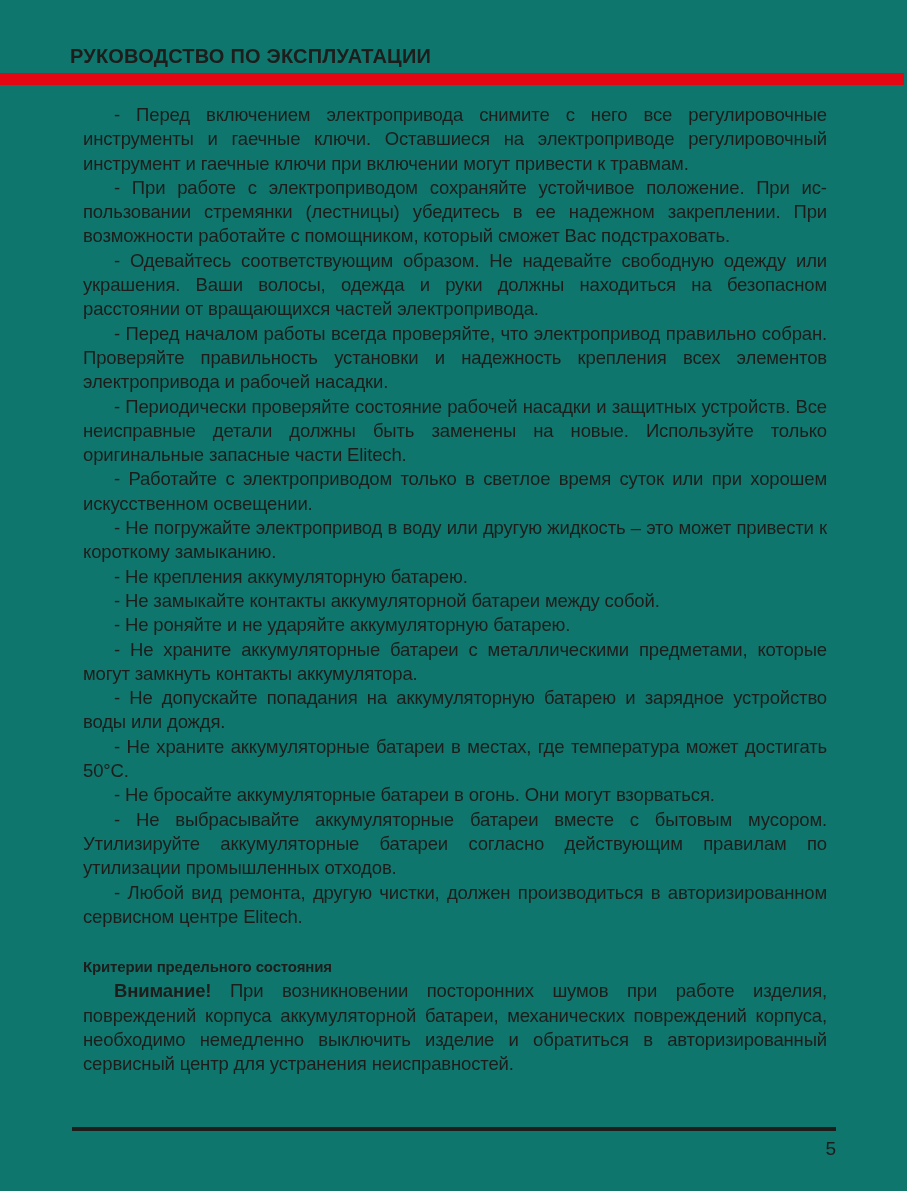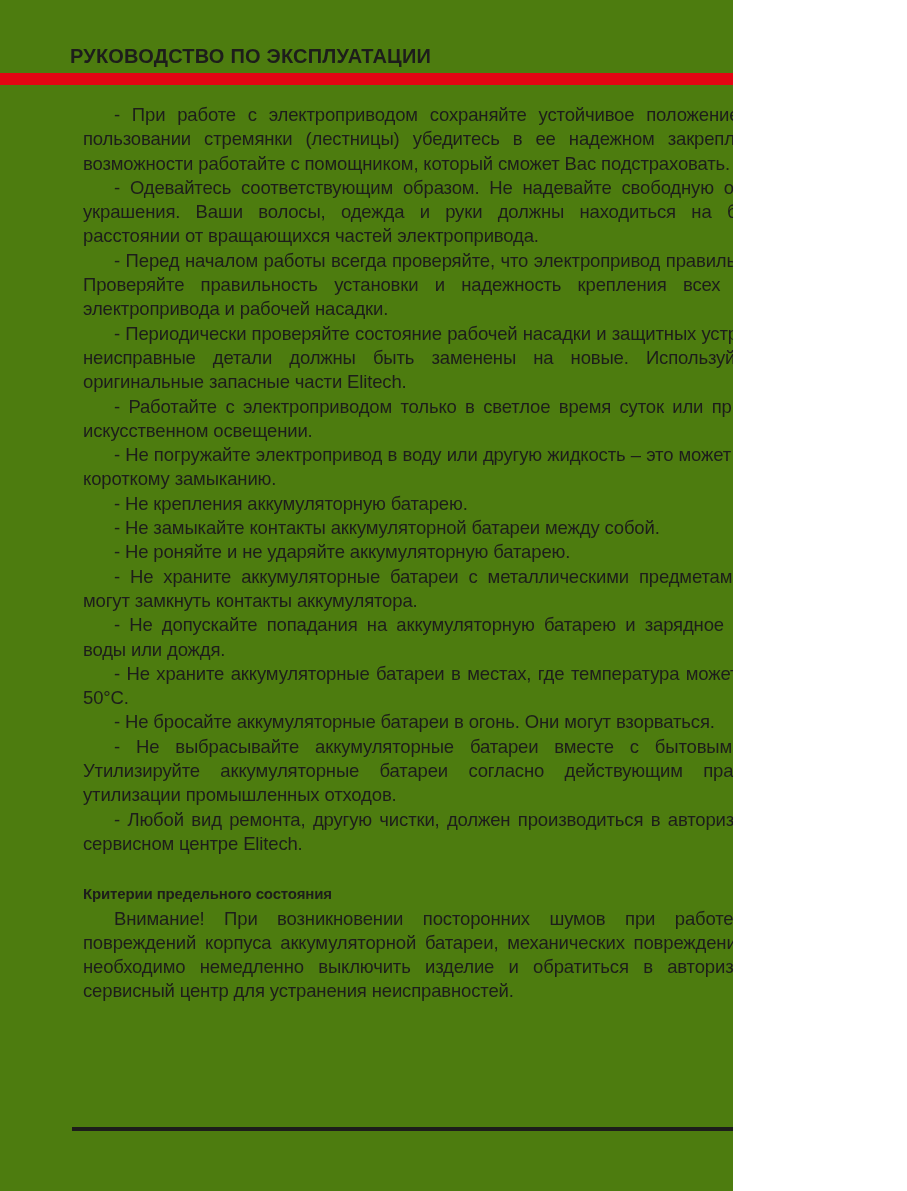--- a/index.html
+++ b/index.html
@@ -1,20 +1,20 @@
 <!DOCTYPE html>
 <html lang="ru" style="--accent-red: #e30613;"><head>
 <meta charset="utf-8">
 <style>
   html, body { margin: 0; padding: 0; background: #ffffff; }
   .page {
     position: relative;
-    width: 733px;
+    width: 907px;
     height: 1191px;
-    background: #4d7c0f;
+    background: #0f766e;
     font-family: "Liberation Sans", sans-serif;
     color: #1d1d1b;
     overflow: hidden;
   }
   .header-title {
     position: absolute;
     left: 70px;
     top: 44px;
     font-size: 20px;
     line-height: 24px;
@@ -47,21 +47,21 @@
     margin: 0;
     text-indent: 31px;
   }
   .section-heading {
     margin: 26px 0 0 0;
     font-size: 15px;
     font-weight: bold;
     text-indent: 0;
     text-align: left;
   }
-  .attention strong { font-weight: normal; }
+  .attention strong { font-weight: bold; }
   .footer-rule {
     position: absolute;
     left: 72px;
     top: 1127px;
     width: 764px;
     height: 4px;
     background: #1d1d1b;
   }
   .page-number {
     position: absolute;
@@ -78,20 +78,21 @@
 <body>
 
 <div class="page">
 
   <div class="header-title">РУКОВОДСТВО ПО ЭКСПЛУАТАЦИИ</div>
 
   <div class="red-bar"></div>
 
   <div class="body-text">
     <div>
+        <p class="para">- Перед включением электропривода снимите с него все регулировочные инструменты и гаечные ключи. Оставшиеся на электроприводе регулировочный инструмент и гаечные ключи при включении могут привести к травмам.</p>
         <p class="para">- При работе с электроприводом сохраняйте устойчивое положение. При ис­пользовании стремянки (лестницы) убедитесь в ее надежном закреплении. При возможности работайте с помощником, который сможет Вас подстраховать.</p>
         <p class="para">- Одевайтесь соответствующим образом. Не надевайте свободную одежду или украшения. Ваши волосы, одежда и руки должны находиться на безопас­ном расстоянии от вращающихся частей электропривода.</p>
         <p class="para">- Перед началом работы всегда проверяйте, что электропривод правиль­но собран. Проверяйте правильность установки и надежность крепления всех элементов электропривода и рабочей насадки.</p>
         <p class="para">- Периодически проверяйте состояние рабочей насадки и защитных устройств. Все неисправные детали должны быть заменены на новые. Используйте только оригинальные запасные части Elitech.</p>
         <p class="para">- Работайте с электроприводом только в светлое время суток или при хорошем искусственном освещении.</p>
         <p class="para">- Не погружайте электропривод в воду или другую жидкость – это может привести к короткому замыканию.</p>
         <p class="para">- Не крепления аккумуляторную батарею.</p>
         <p class="para">- Не замыкайте контакты аккумуляторной батареи между собой.</p>
         <p class="para">- Не роняйте и не ударяйте аккумуляторную батарею.</p>
         <p class="para">- Не храните аккумуляторные батареи с металлическими предметами, кото­рые могут замкнуть контакты аккумулятора.</p>

